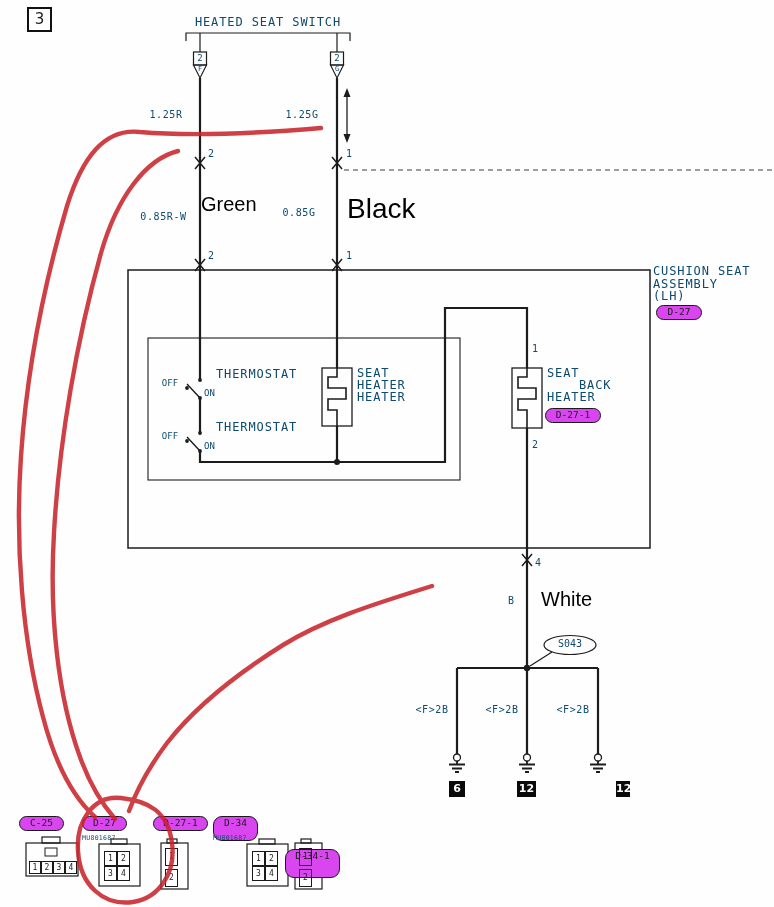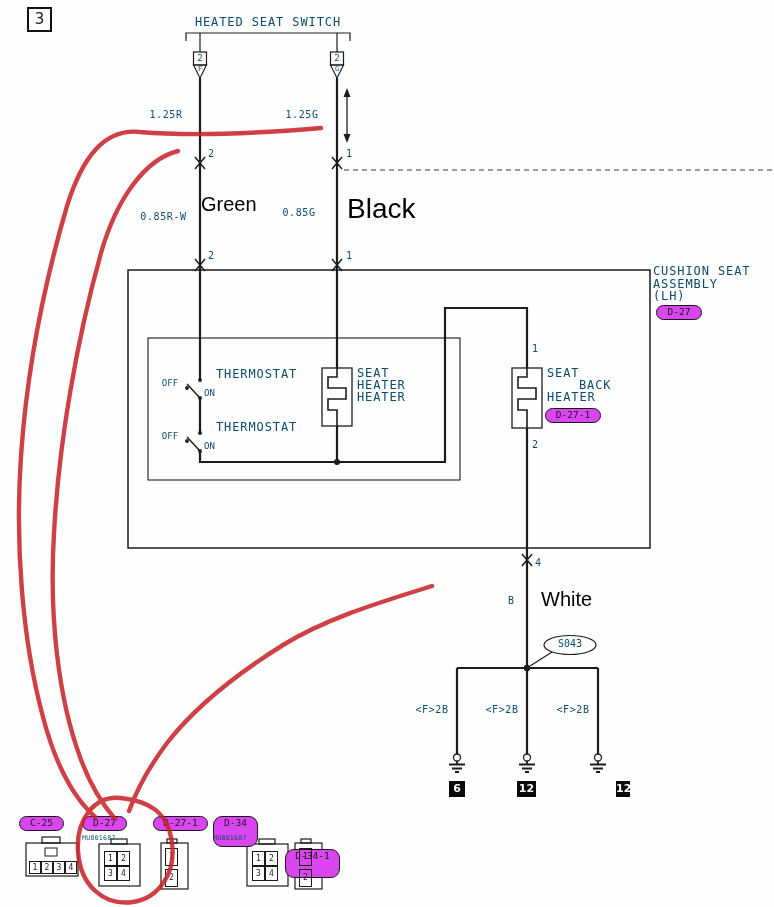--- a/index.html
+++ b/index.html
@@ -198,21 +198,21 @@
   <div class="t gauge right" style="left:483px;top:705px;width:38px">&lt;F&gt;2B</div>
   <div class="t gauge right" style="left:554px;top:705px;width:38px">&lt;F&gt;2B</div>
 
   <div class="gid" style="left:449px;top:781px;width:16px;height:16px;line-height:16px">6</div>
   <div class="gid" style="left:517px;top:781px;width:19px;height:16px;line-height:16px">12</div>
   <div class="gid" style="left:616px;top:781px;width:14px;height:16px;line-height:16px">12</div>
 
   <div class="ref" style="left:19px;top:816px;width:45px;height:15px">C-25</div>
   <div class="ref" style="left:82px;top:816px;width:45px;height:15px">D-27</div>
   <div class="ref" style="left:153px;top:816px;width:55px;height:15px">D-27-1</div>
-  <div class="ref" style="left:213px;top:816px;width:45px;height:31px">D-34</div>
+  <div class="ref" style="left:213px;top:816px;width:45px;height:25px">D-34</div>
   <div class="ref" style="left:285px;top:849px;width:55px;height:29px">D-34-1</div>
 
   <div class="t part" style="left:82px;top:835px">MU801687</div>
   <div class="t part" style="left:213px;top:835px">MU801687</div>
 
   <div class="cell" style="left:29px;top:861px;width:12px;height:13px;line-height:11px">1</div>
   <div class="cell" style="left:41px;top:861px;width:12px;height:13px;line-height:11px">2</div>
   <div class="cell" style="left:53px;top:861px;width:12px;height:13px;line-height:11px">3</div>
   <div class="cell" style="left:65px;top:861px;width:12px;height:13px;line-height:11px">4</div>
 

